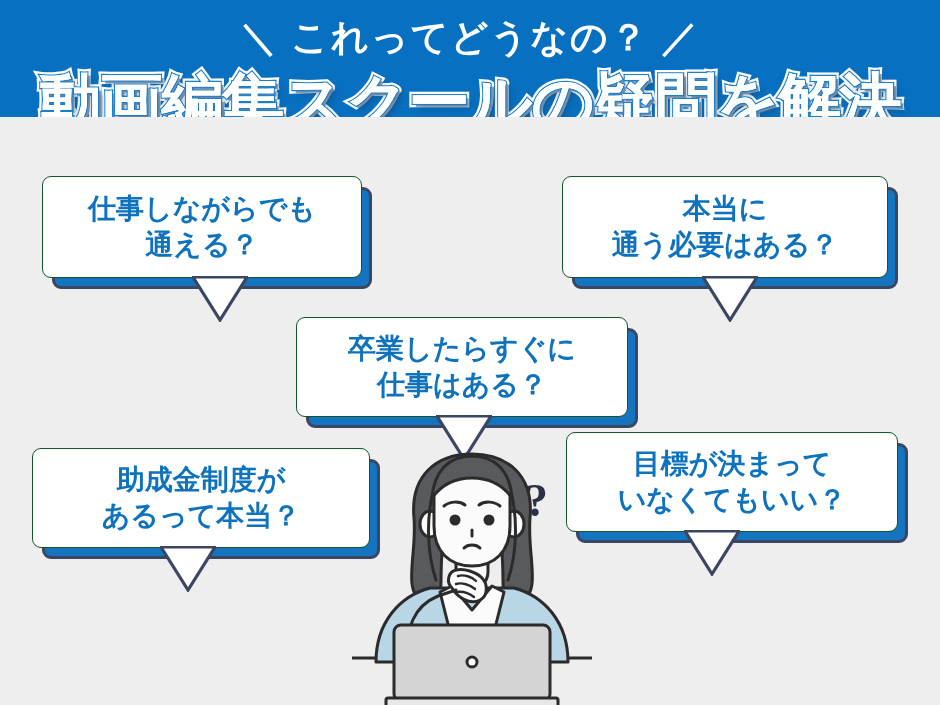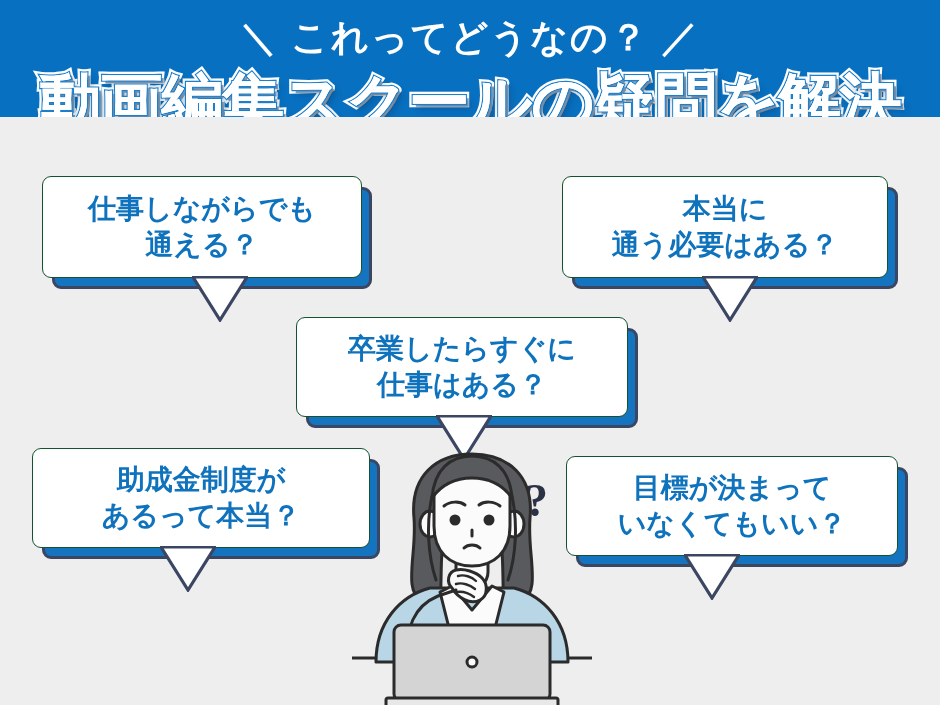--- a/index.html
+++ b/index.html
@@ -125,21 +125,21 @@
     height: 46px;
     bottom: -44px;
   }
   .bubble.b1 { left: 42px;  top: 176px;  width: 320px; height: 102px; }
   .bubble.b1 .tail { left: 150px; }
   .bubble.b2 { left: 562px; top: 176px;  width: 326px; height: 102px; }
   .bubble.b2 .tail { left: 140px; }
   .bubble.b3 { left: 296px; top: 317px;  width: 332px; height: 100px; }
   .bubble.b3 .tail { left: 140px; }
   .bubble.b4 { left: 32px;  top: 448px;  width: 338px; height: 100px; }
-  .bubble.b5 { left: 566px; top: 456px;  width: 332px; height: 100px; }
+  .bubble.b5 { left: 566px; top: 432px;  width: 332px; height: 100px; }
   .bubble.b4 .tail { left: 128px; }
   .bubble.b5 .tail { left: 118px; }
 
   
   .illustration {
     position: absolute;
     left: 352px;
     top: 440px;
     width: 240px;
     height: 265px;

